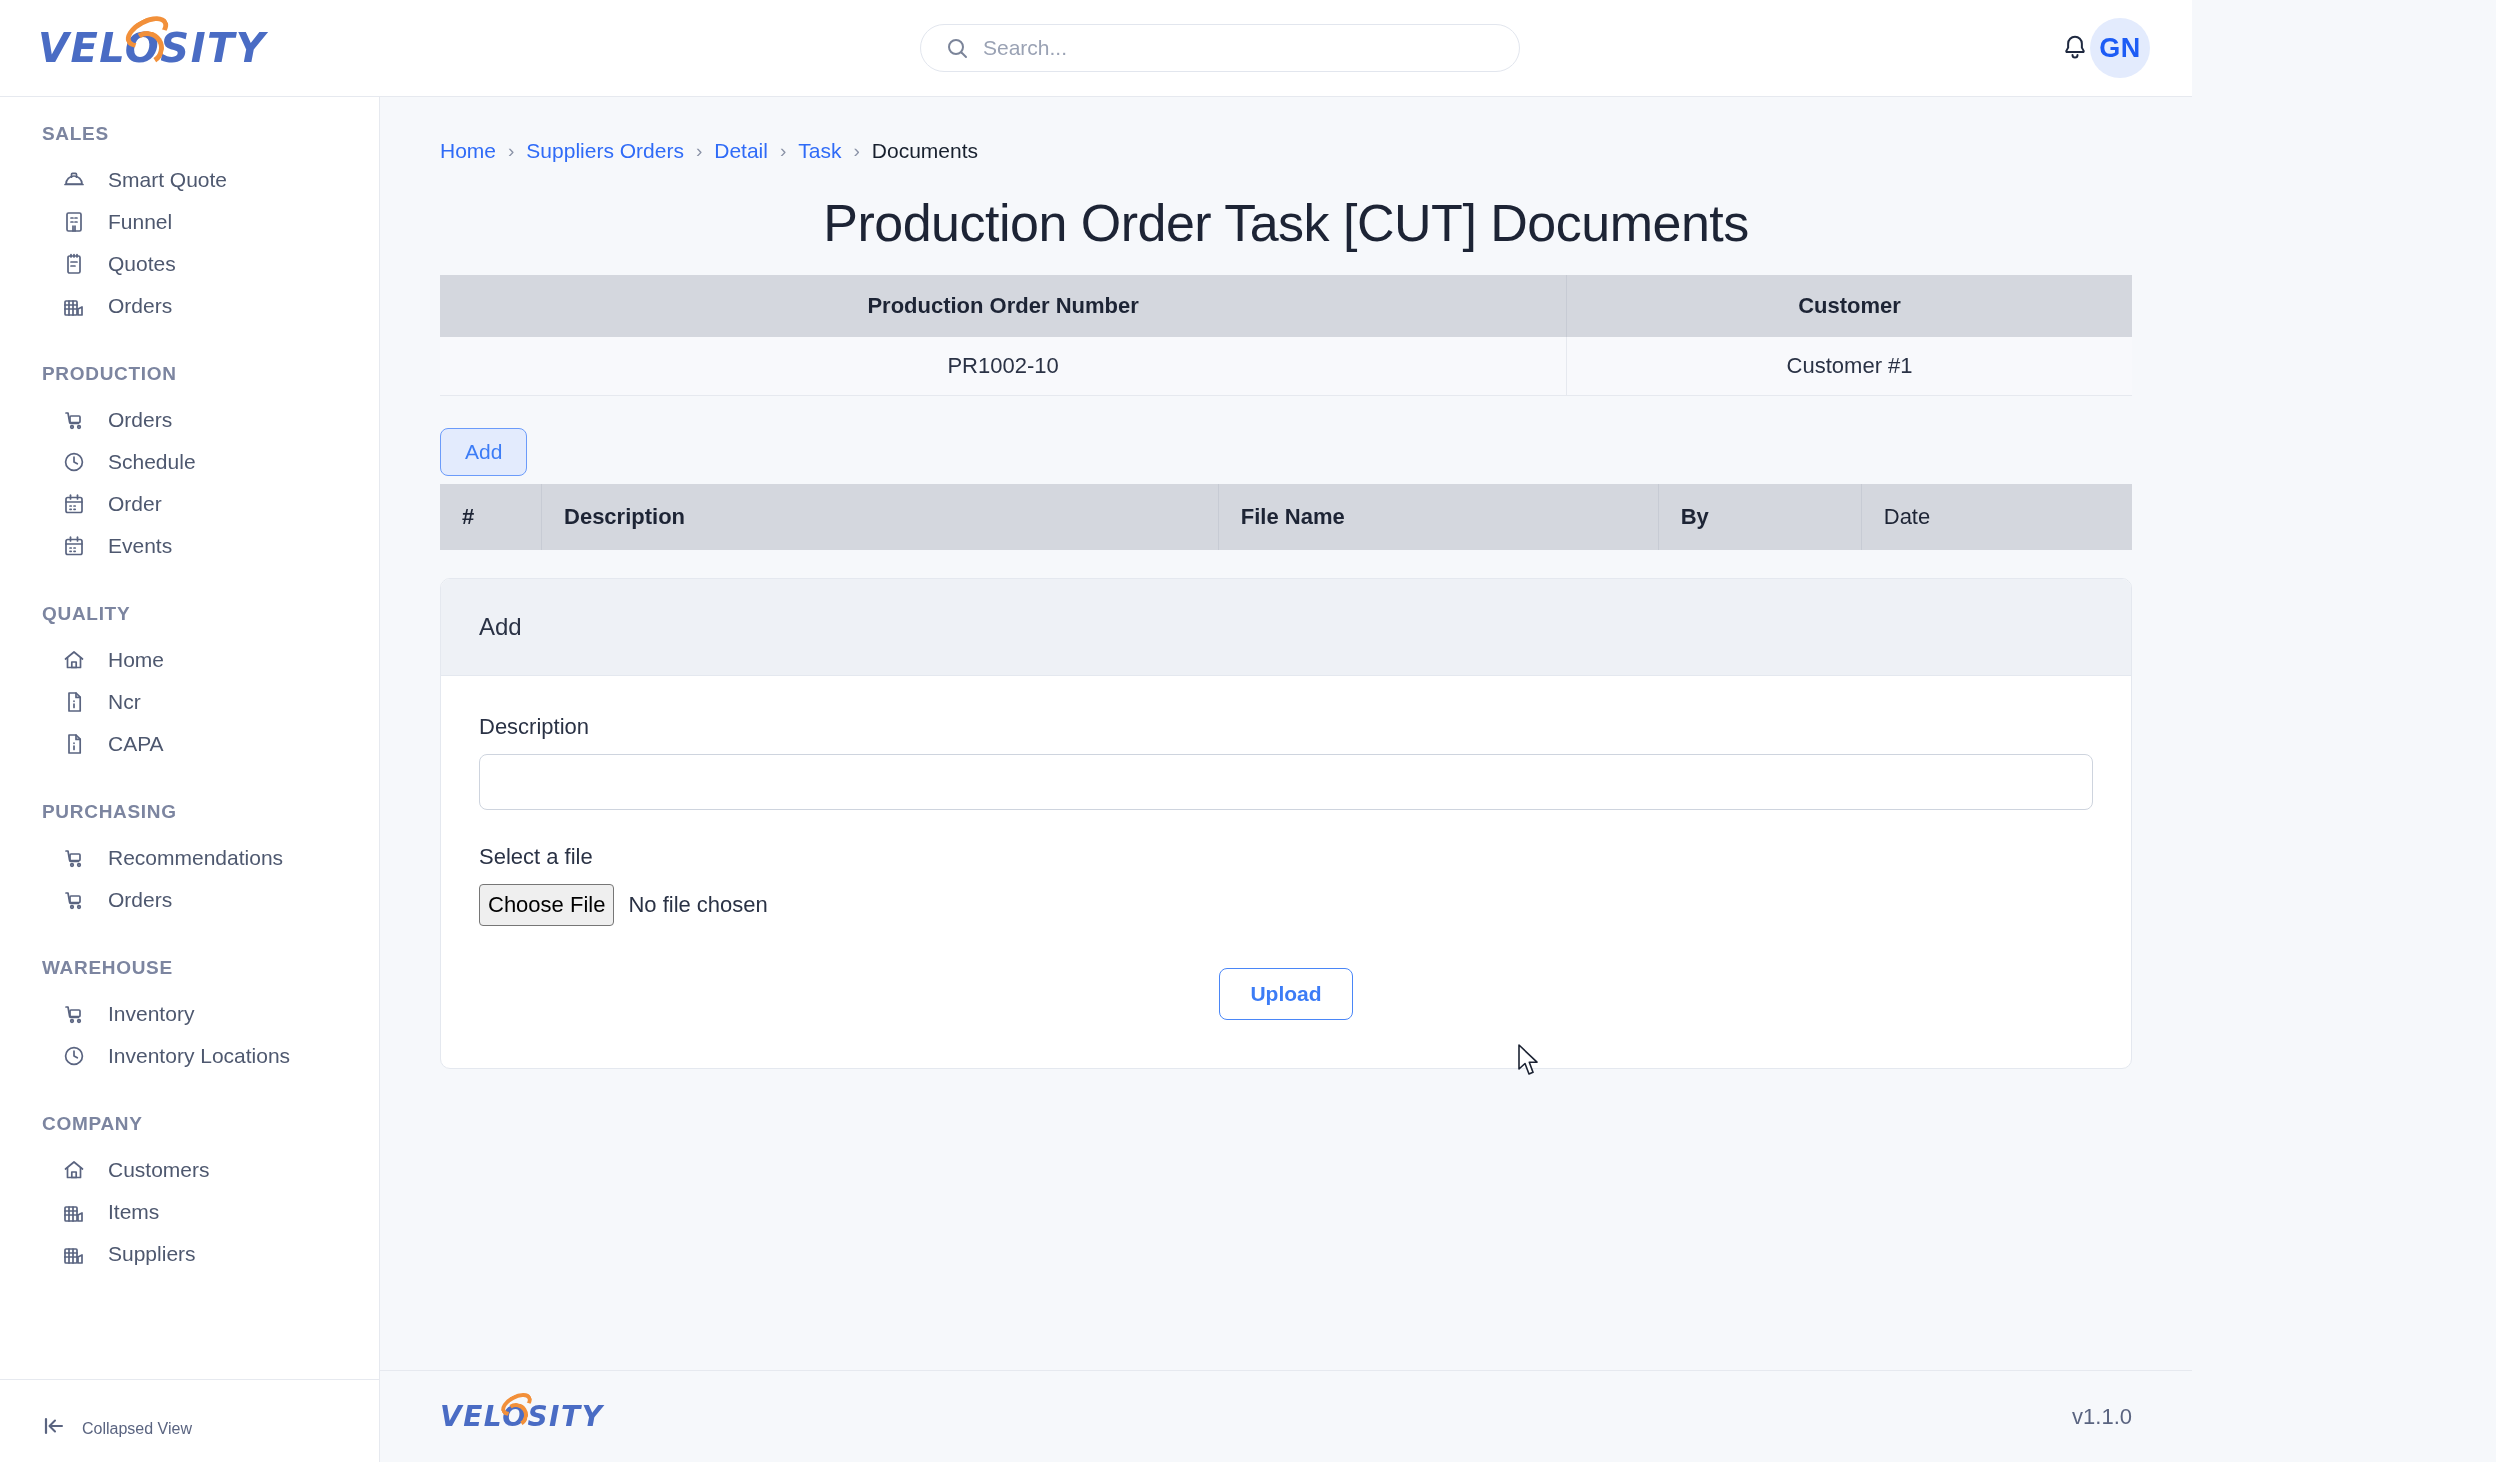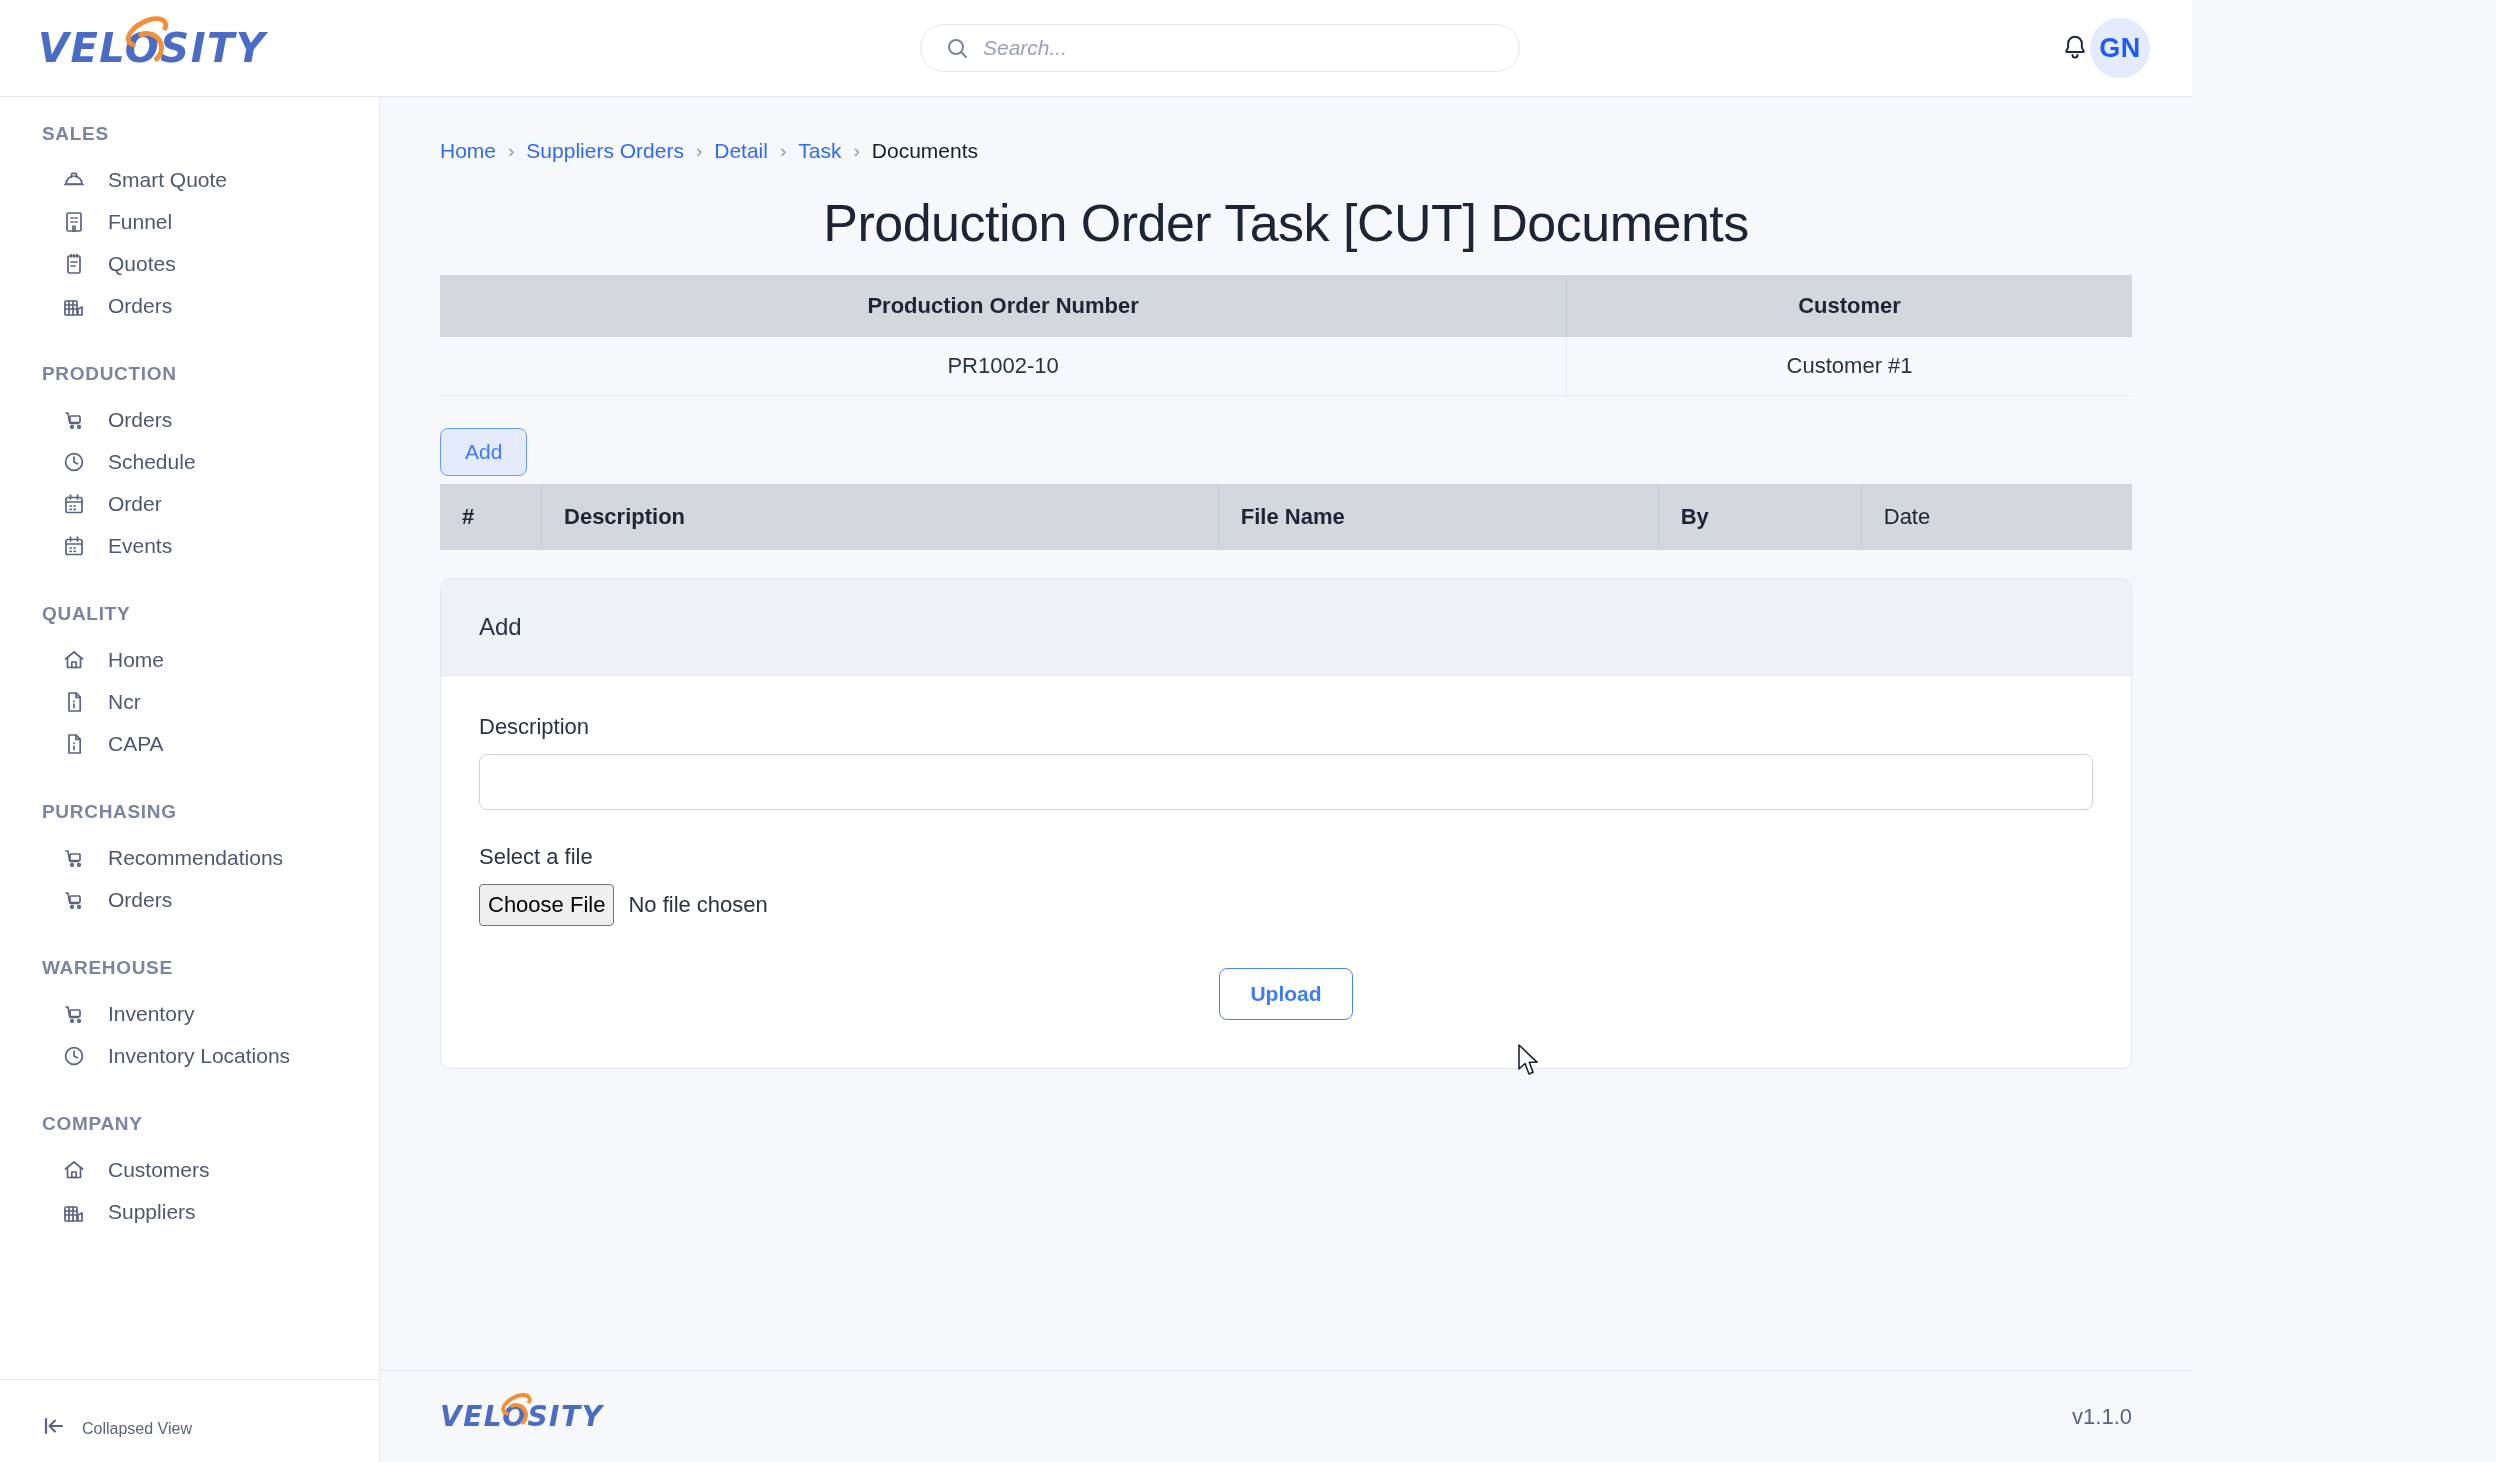--- a/index.html
+++ b/index.html
@@ -46,21 +46,20 @@
     width: 600px; height: 48px;
     border: 1px solid #e2e6ee; border-radius: 26px;
     background: #fff;
     display: flex; align-items: center; gap: 14px;
     padding: 0 24px;
   }
   .search-input {
     border: none; outline: none; background: transparent;
     font-size: 21px; color: #8b93a7; width: 100%;
     font-family: "Liberation Sans", sans-serif;
-    font-style: italic;
   }
   .search-input::placeholder { color: #9aa2b4; }
 
   .top-right { display: flex; align-items: center; padding-right: 42px; }
   .avatar {
     width: 60px; height: 60px; border-radius: 50%;
     background: #e3ebfd; color: #1d5cf5;
     display: flex; align-items: center; justify-content: center;
     font-size: 27px; font-weight: bold; letter-spacing: 0.5px;
   }
@@ -442,20 +441,33 @@
             <div class="nav-group-title">COMPANY</div>
             <div class="nav-item">
               <span>
                 <svg class="nav-ico" viewBox="0 0 24 24" fill="none" stroke="#5a6480" stroke-width="1.7" stroke-linecap="round" stroke-linejoin="round">
                   <polyline points="3.5,11 12,4 20.5,11"></polyline>
                   <path d="M5.5 10v9.5h13V10"></path>
                   <rect x="9.8" y="14" width="4.4" height="5.5"></rect>
                 </svg>
               </span>
               <span>Customers</span>
+            </div>
+            <div class="nav-item">
+              <span>
+                <svg class="nav-ico" viewBox="0 0 24 24" fill="none" stroke="#5a6480" stroke-width="1.7" stroke-linecap="round" stroke-linejoin="round">
+                  <rect x="3" y="7" width="12" height="14" rx="1"></rect>
+                  <line x1="3" y1="11" x2="15" y2="11"></line>
+                  <line x1="3" y1="15" x2="15" y2="15"></line>
+                  <line x1="7" y1="7" x2="7" y2="21"></line>
+                  <line x1="11" y1="7" x2="11" y2="21"></line>
+                  <path d="M16 21v-6l4-2v8z"></path>
+                </svg>
+              </span>
+              <span>Items</span>
             </div>
             <div class="nav-item">
               <span>
                 <svg class="nav-ico" viewBox="0 0 24 24" fill="none" stroke="#5a6480" stroke-width="1.7" stroke-linecap="round" stroke-linejoin="round">
                   <rect x="3" y="7" width="12" height="14" rx="1"></rect>
                   <line x1="3" y1="11" x2="15" y2="11"></line>
                   <line x1="3" y1="15" x2="15" y2="15"></line>
                   <line x1="7" y1="7" x2="7" y2="21"></line>
                   <line x1="11" y1="7" x2="11" y2="21"></line>
                   <path d="M16 21v-6l4-2v8z"></path>

